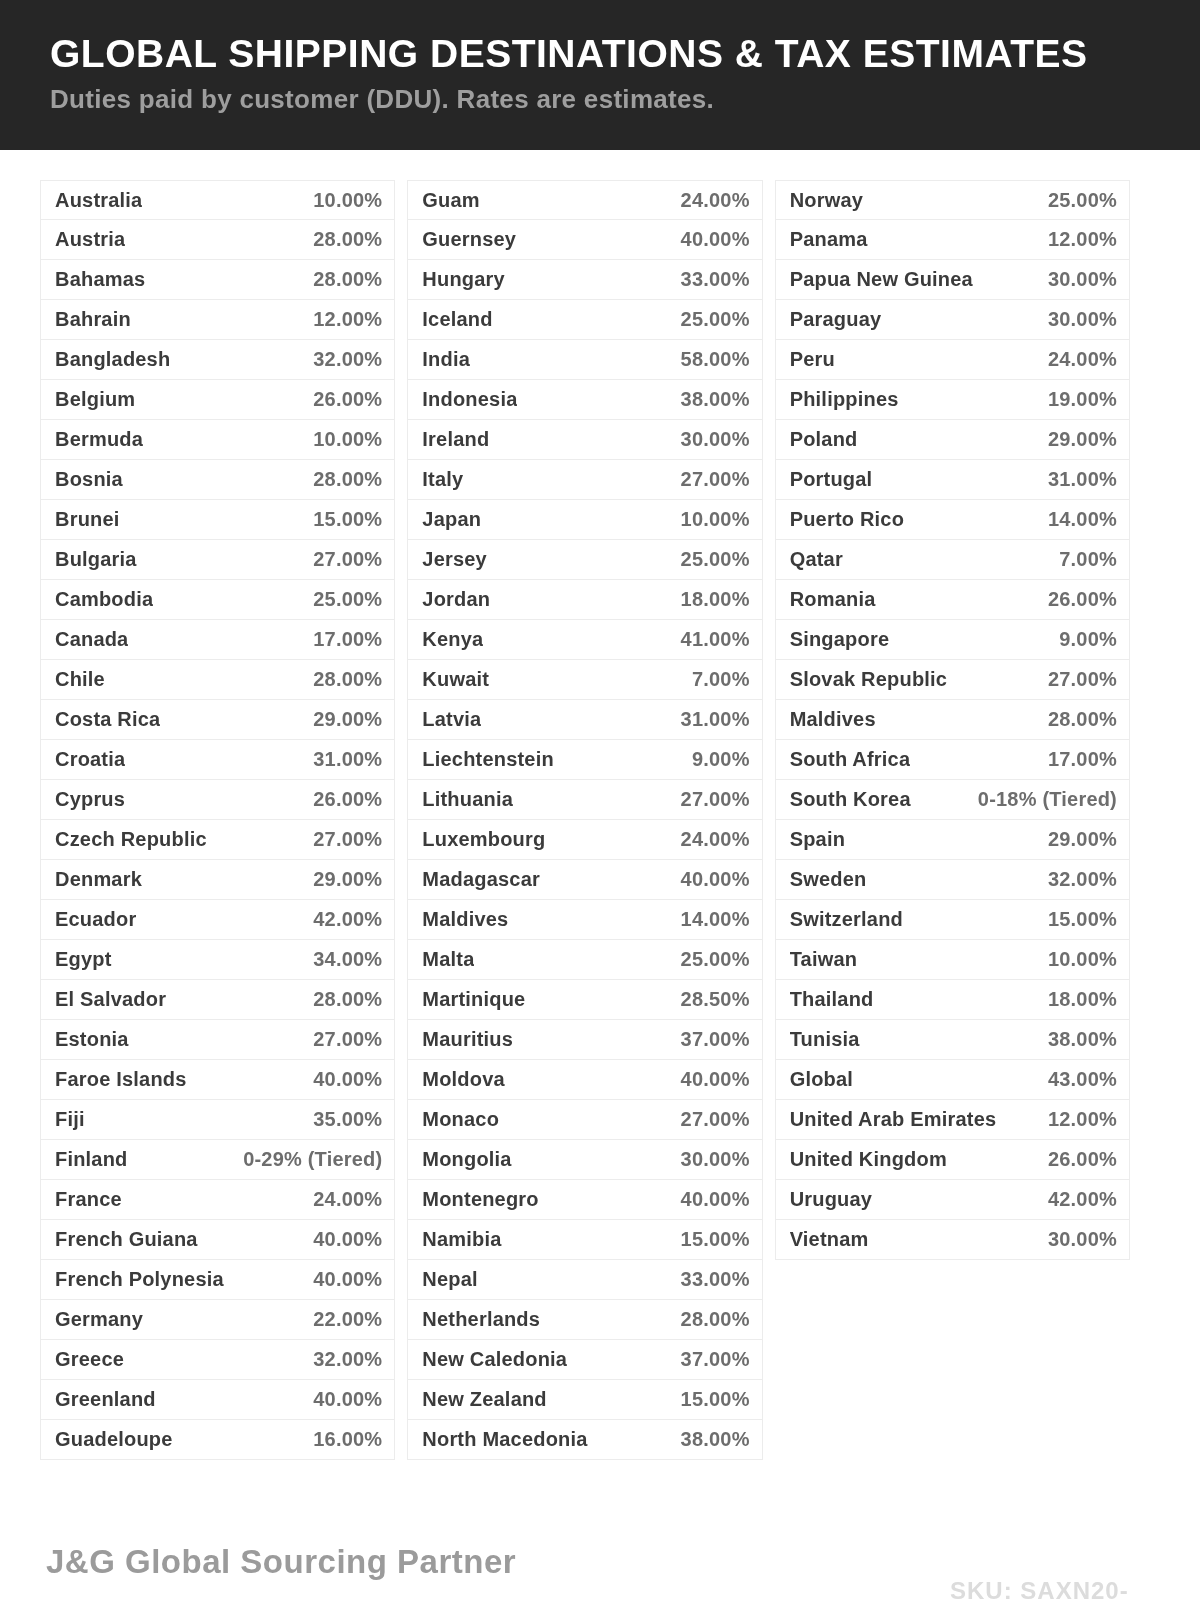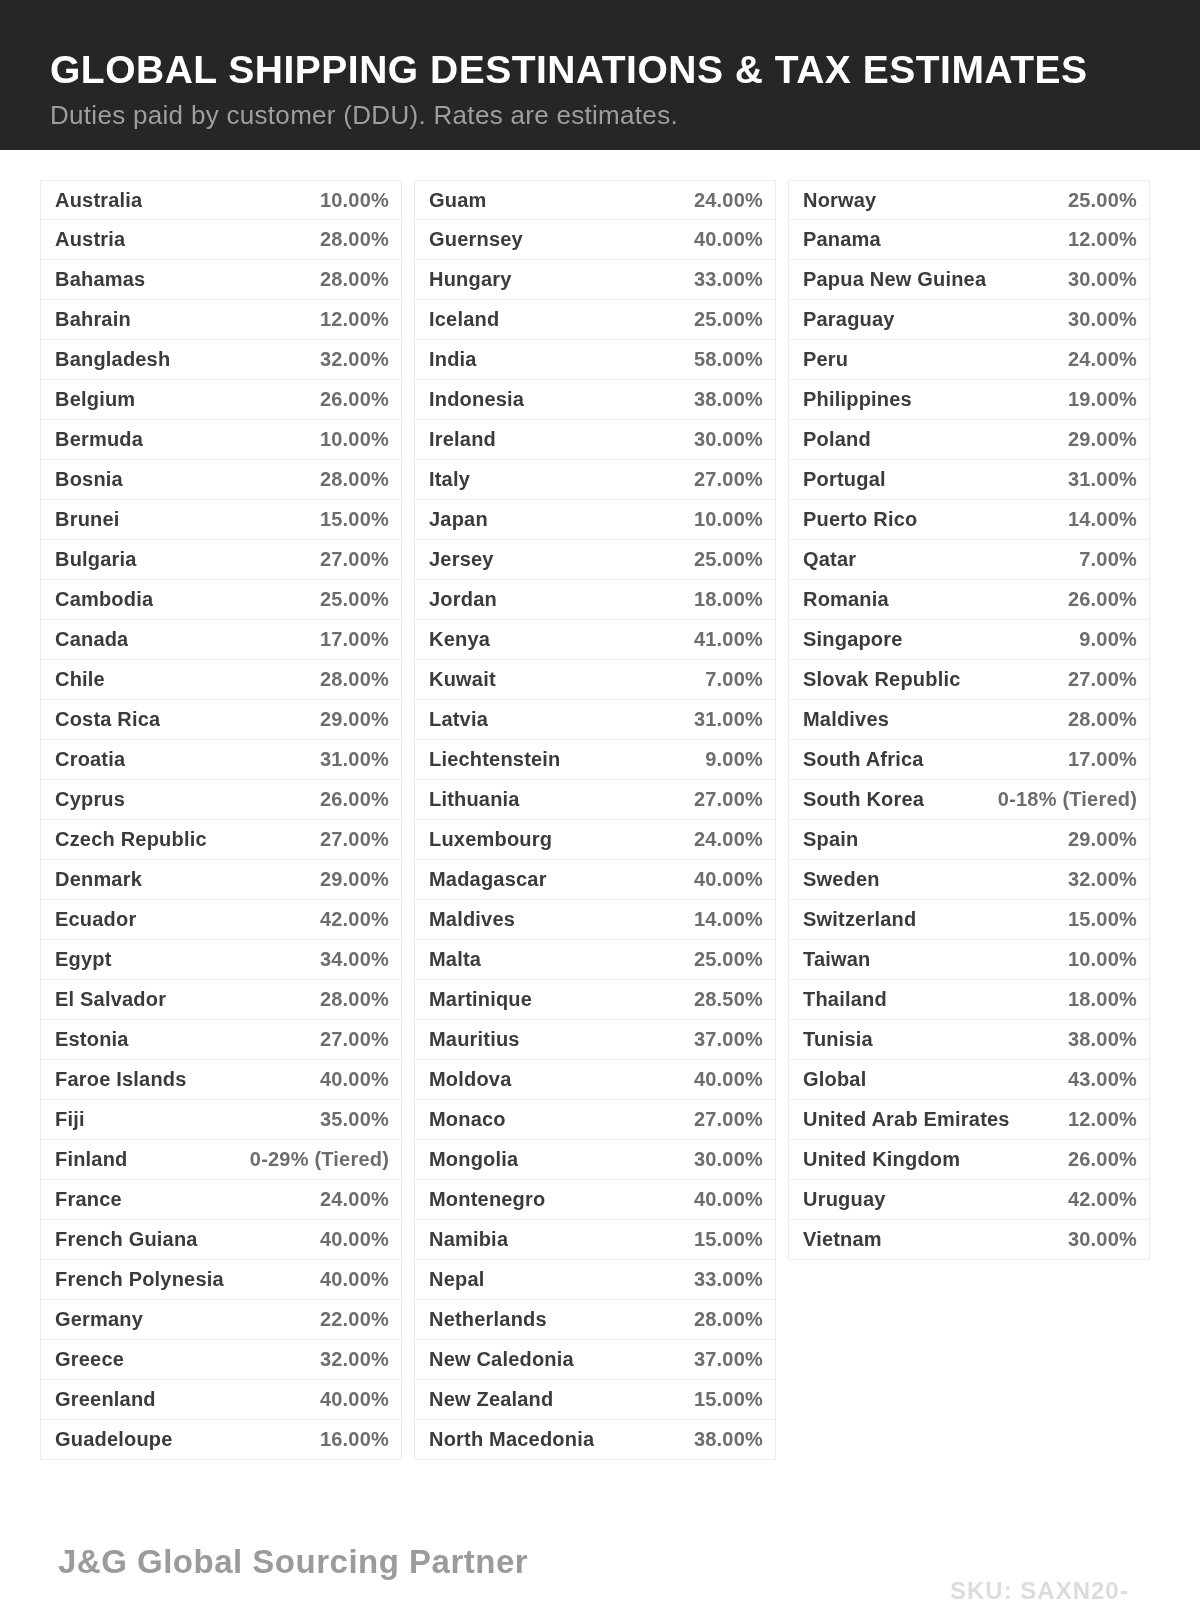--- a/index.html
+++ b/index.html
@@ -6,41 +6,41 @@
   html,body { width:1200px; height:1600px; }
   body {
     background:#ffffff;
     font-family:"Liberation Sans", sans-serif;
     overflow:hidden;
     position:relative;
   }
   .header {
     background:#262626;
     height:150px;
-    padding:48px 50px 0 50px;
+    padding:32px 50px 0 50px;
   }
   .title {
     color:#ffffff;
     font-size:39px;
     font-weight:700;
     letter-spacing:0.5px;
     white-space:nowrap;
   }
   .subtitle {
     margin-top:8px;
     color:#9e9e9e;
     font-size:26px;
-    font-weight:400;
+    font-weight:700;
     letter-spacing:0.3px;
   }
   .table-wrap {
     display:flex;
     gap:12px;
     align-items:flex-start;
-    margin:30px 50px 0 40px;
+    margin:30px 70px 0 40px;
   }
   .col { flex:1; min-width:0; }
   .row {
     height:40px;
     display:flex;
     justify-content:space-between;
     align-items:center;
     padding:0 12px 0 14px;
     background:#ffffff;
     border:1px solid #ececec;
@@ -63,21 +63,21 @@
     white-space:nowrap;
     margin-left:8px;
   }
   .footer {
     position:relative;
     height:110px;
     margin-top:83px;
   }
   .brand {
     position:absolute;
-    left:58px;
+    left:46px;
     top:0;
     font-size:33px;
     font-weight:700;
     color:#9b9b9b;
     letter-spacing:0.5px;
   }
   .sku {
     position:absolute;
     left:950px;
     top:6px;

